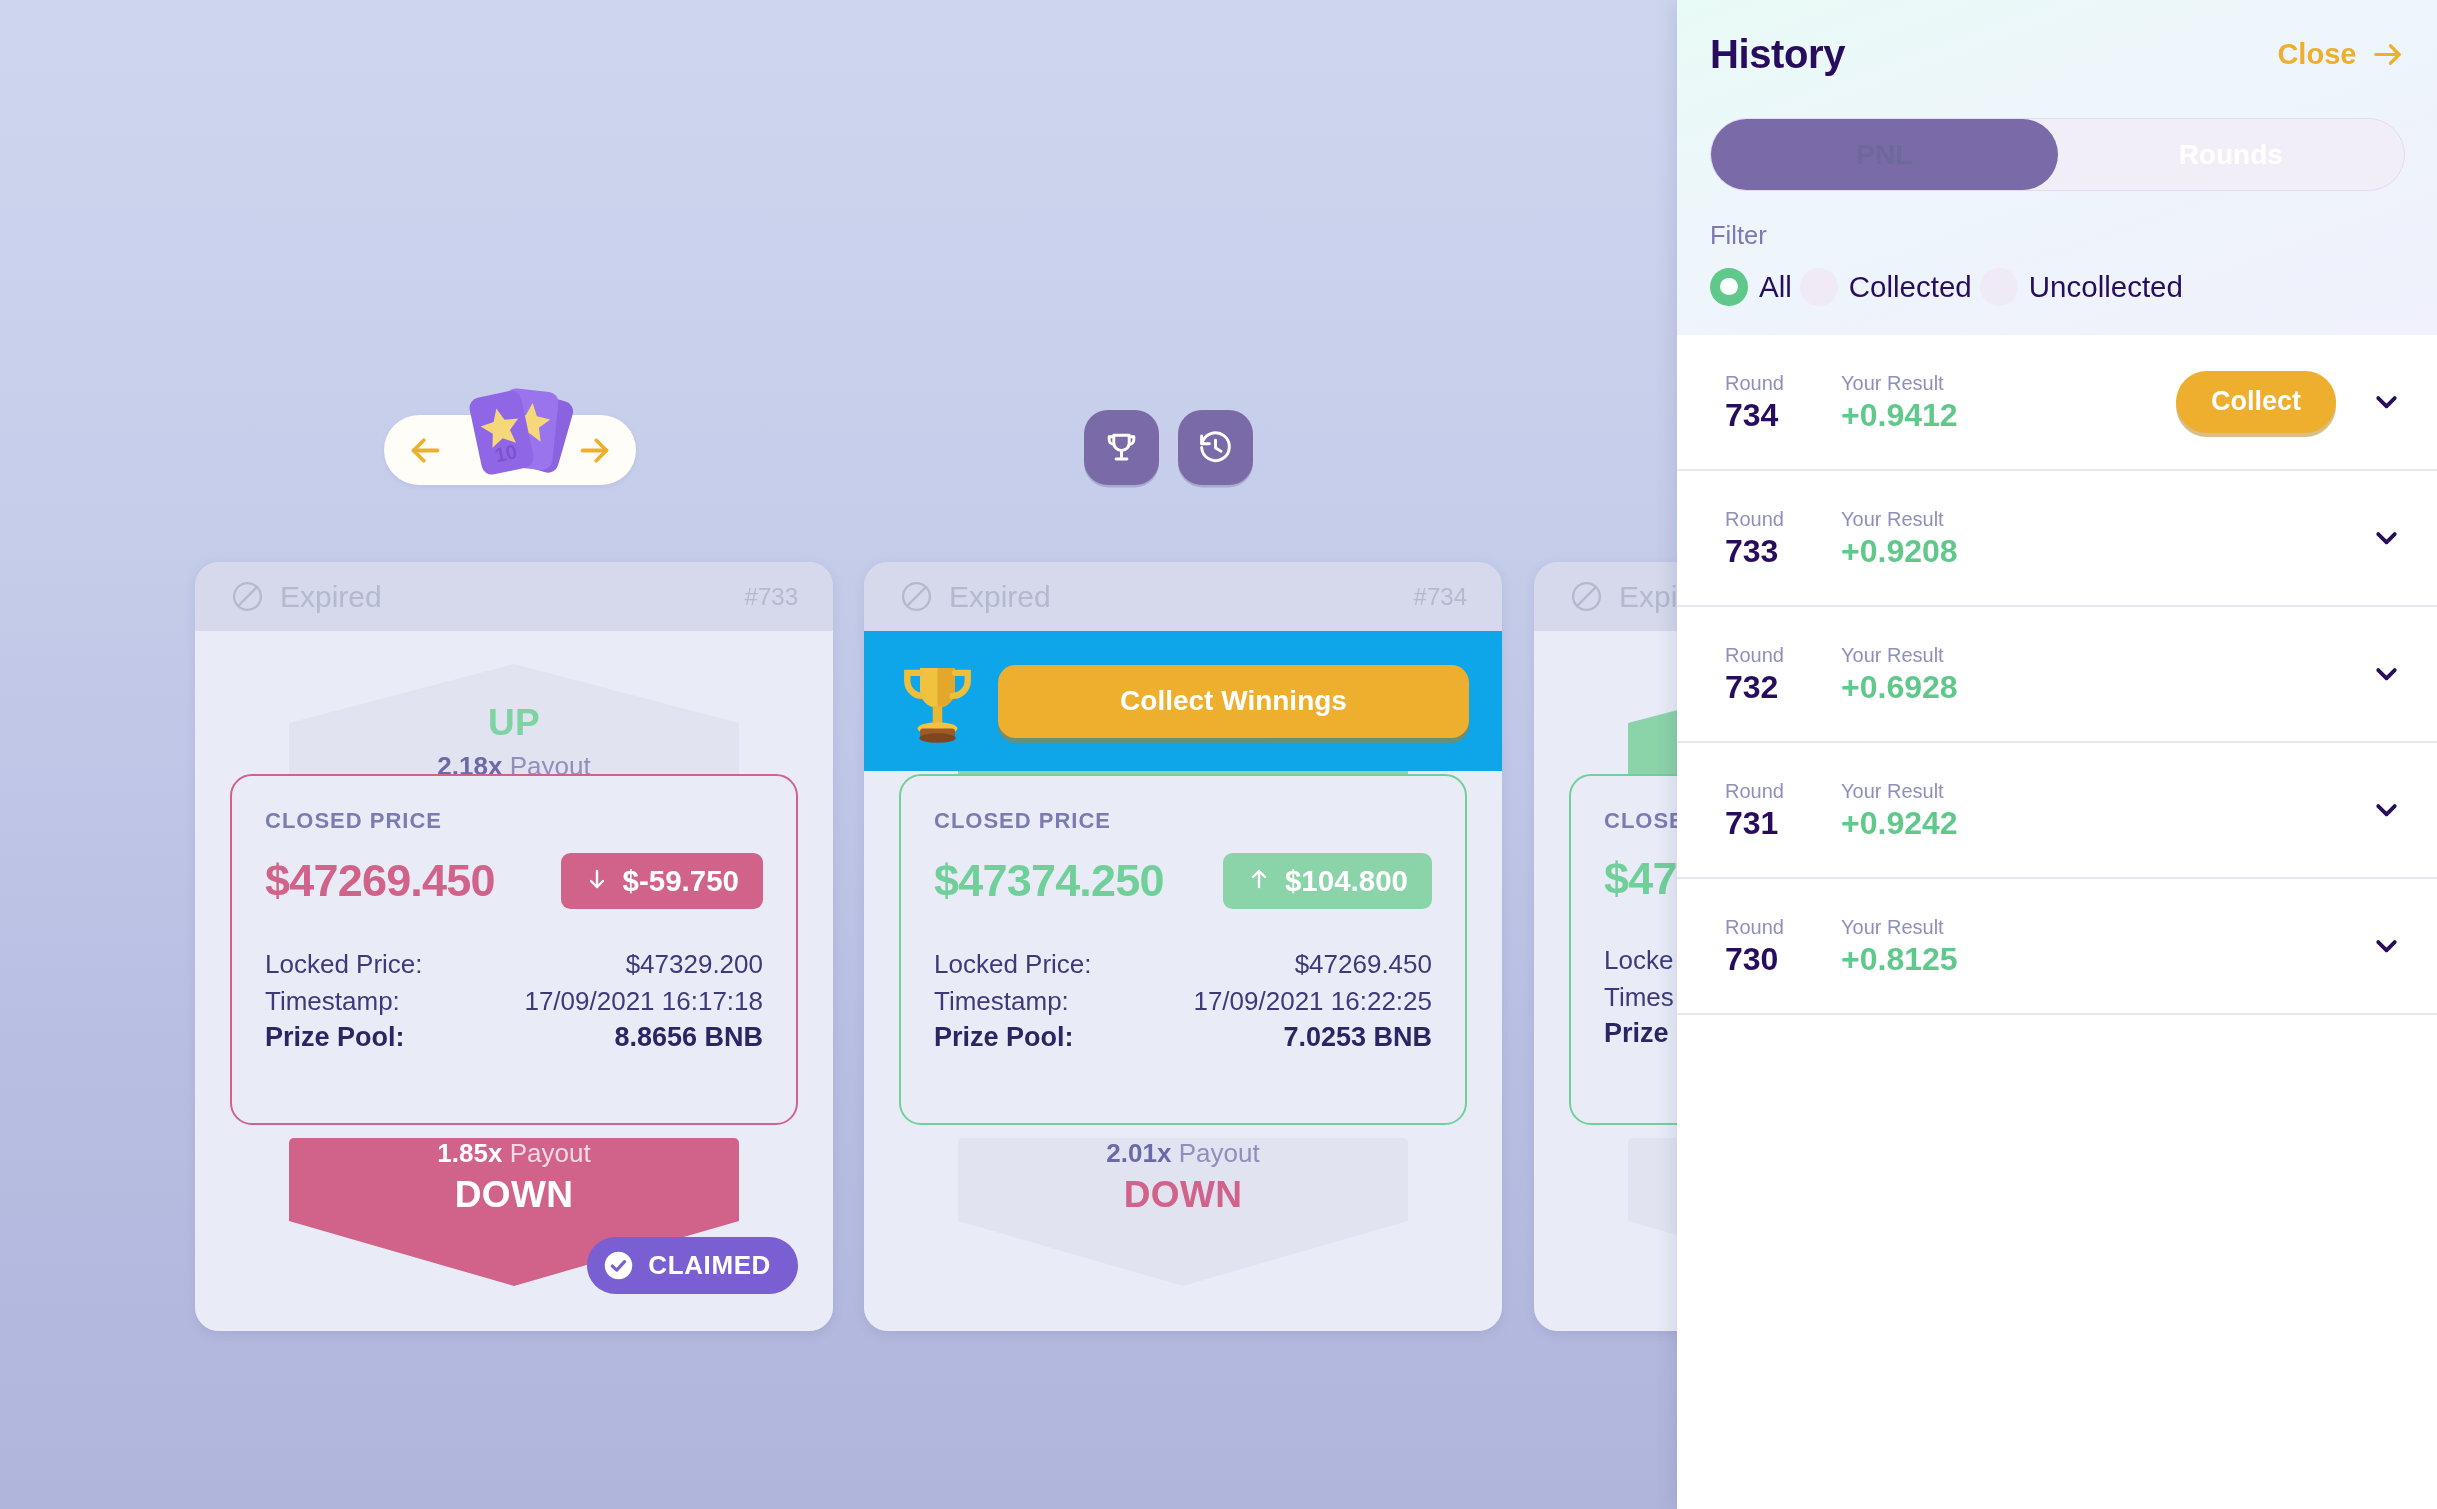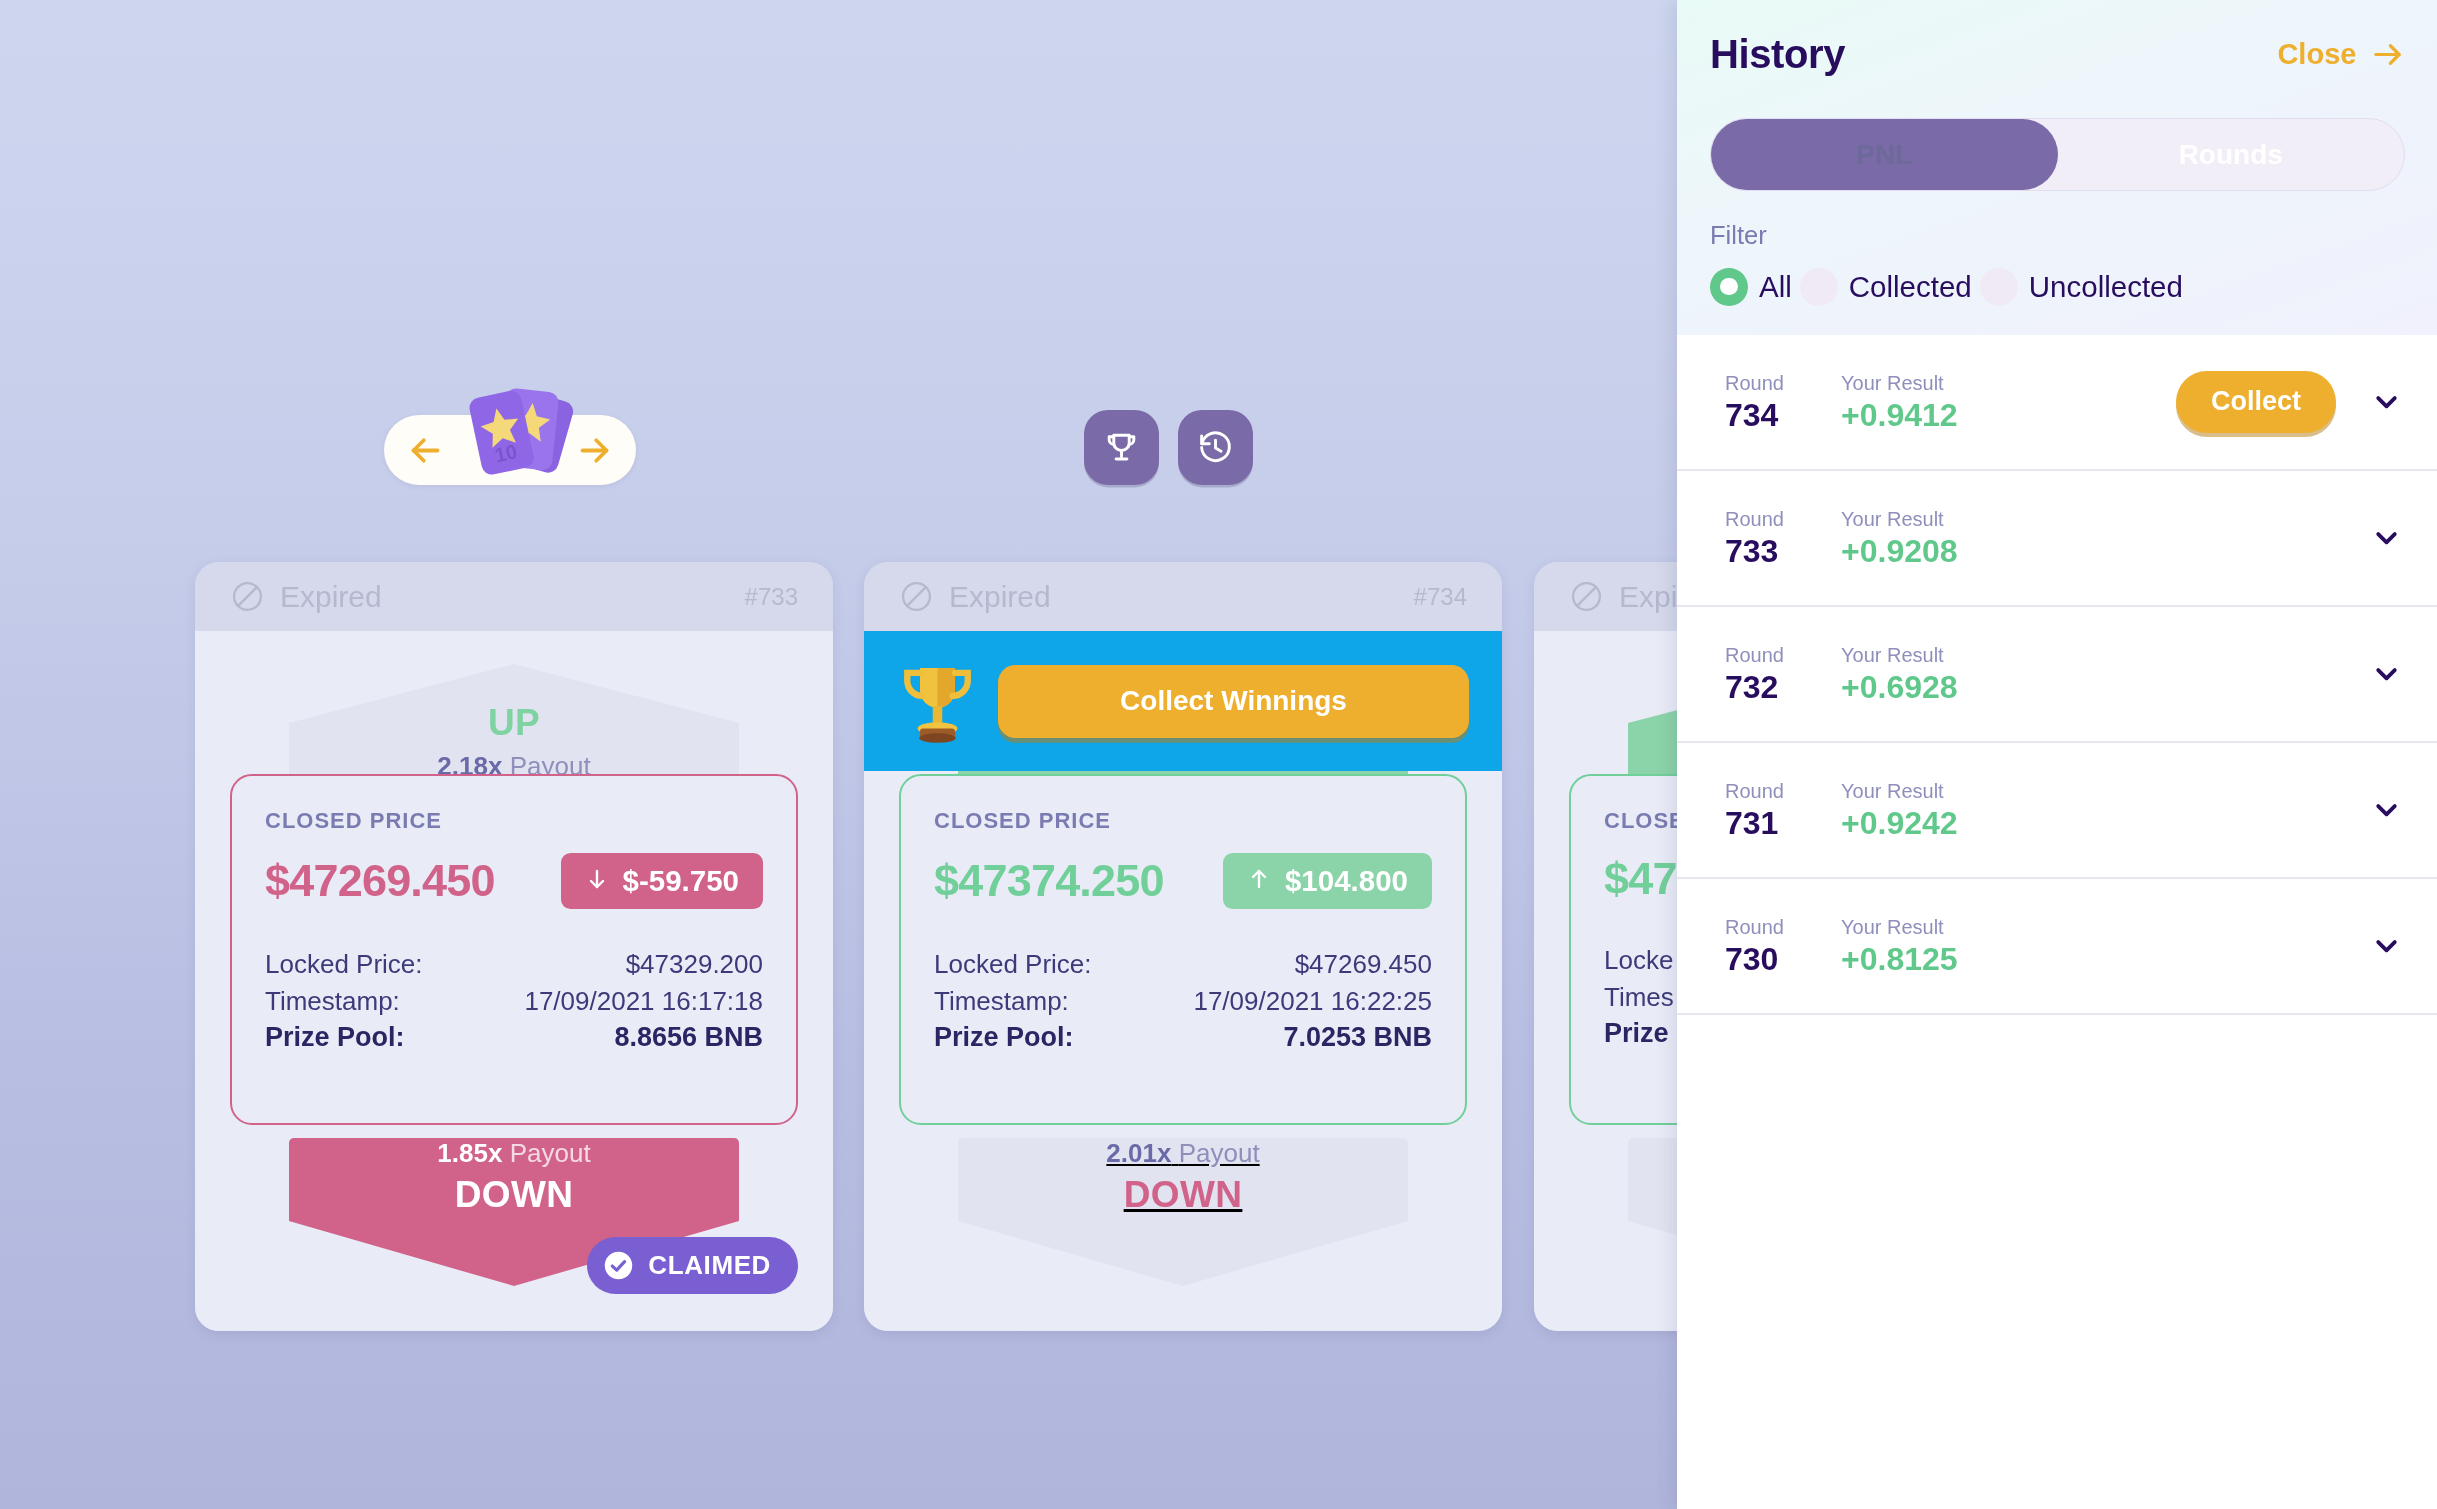--- a/index.html
+++ b/index.html
@@ -107,21 +107,21 @@
     border-radius: 4.8px;
     display: flex; flex-direction: column; align-items: center;
   }
   .badge-down .pay { font-size: 26px; }
   .badge-down .dir { font-size: 37px; font-weight: 800; margin-top: 4.8px; letter-spacing: 0.4px; }
 
   .badge-down.filled { background: #d1638a; }
   .badge-down.filled .pay { color: #f4dae5; }
   .badge-down.filled .pay b { color: #ffffff; font-weight: 700; }
   .badge-down.filled .dir { color: #ffffff; }
-  .badge-down.plain { background: #e1e4f0; text-decoration: underline; }
+  .badge-down.plain { background: #e1e4f0; }
   .badge-down.plain .pay { color: #8e8fbb; }
   .badge-down.plain .pay b { color: #6b6aa8; font-weight: 700; }
 
   
   .price-panel {
     position: absolute; left: 35px; top: 143px; width: 568px; height: 351px;
     border-radius: 22px; background: #e9ecf7;
     border: 2.4px solid #d1638a;
     padding: 32px 33px 0 33px;
   }

